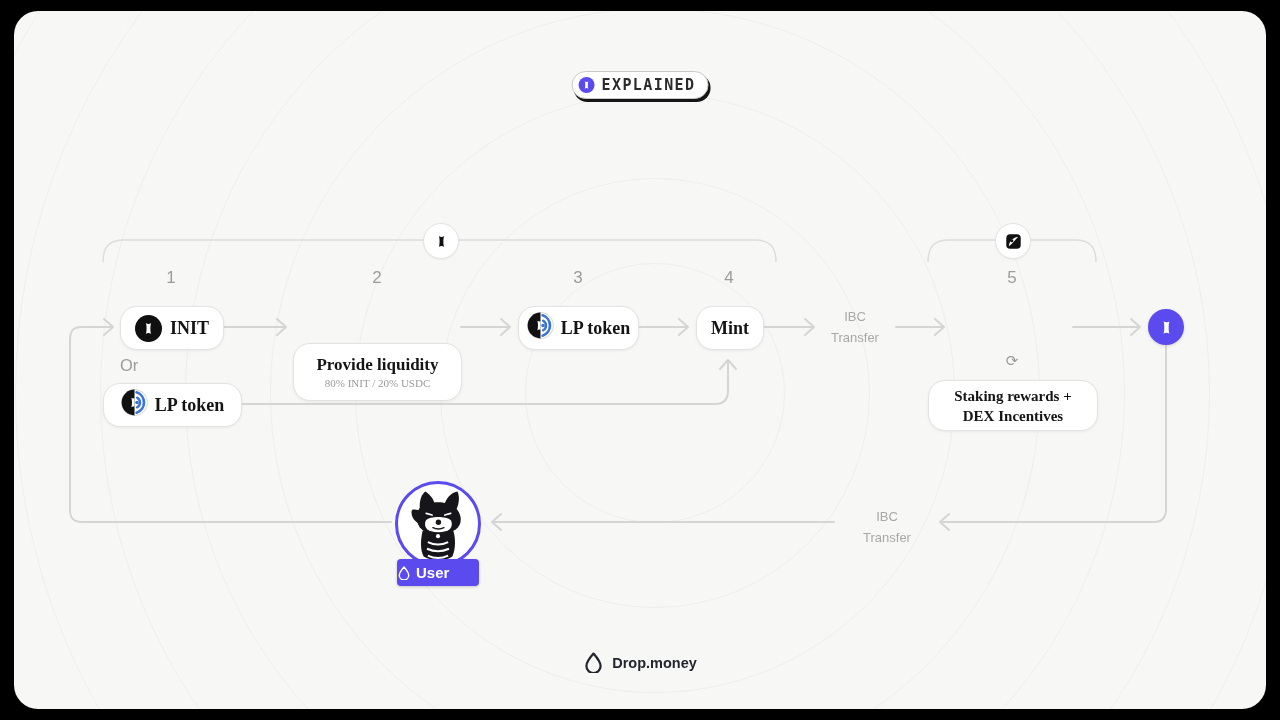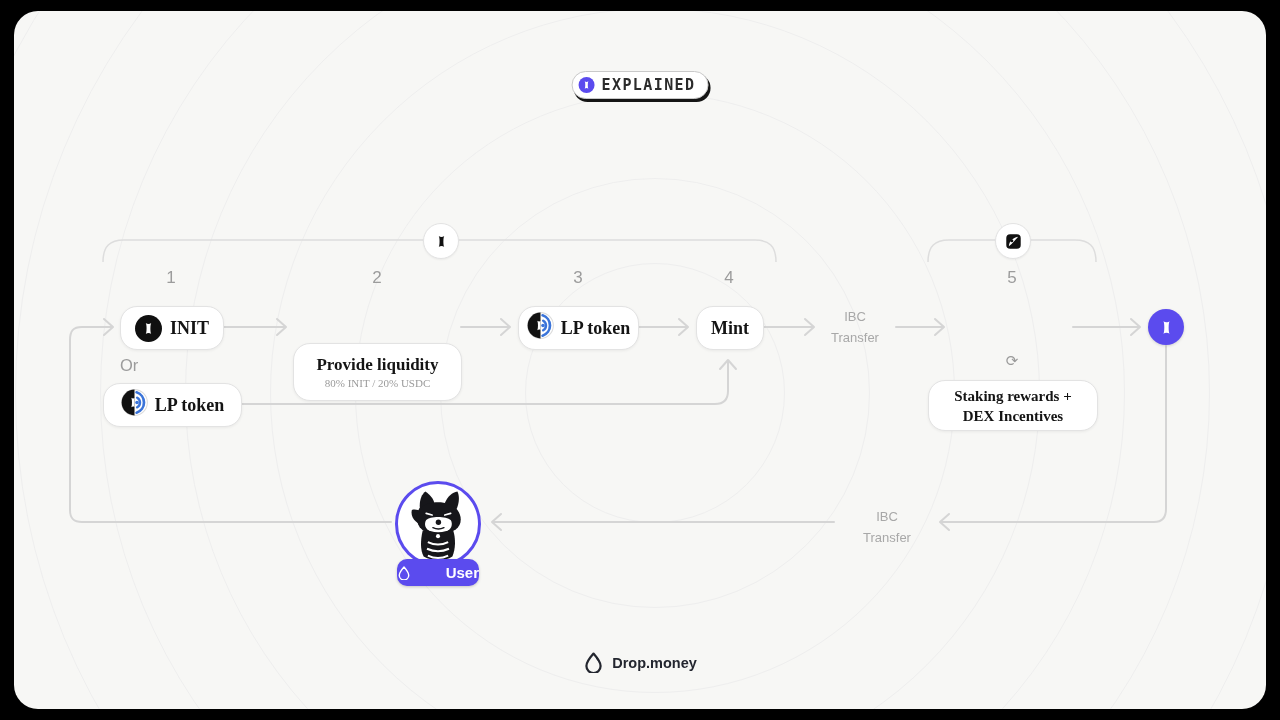--- a/index.html
+++ b/index.html
@@ -54,22 +54,22 @@
 
   .refresh{position:absolute;left:1001px;top:352px;width:22px;text-align:center;
        font-size:15px;color:#9a9a9a;}
 
   
   .avatar{position:absolute;left:395px;top:481px;width:86px;height:86px;
        border-radius:50%;background:#fff;border:3.5px solid #5b4bee;
        box-sizing:border-box;display:flex;align-items:flex-end;justify-content:center;
        overflow:hidden;}
   .user-pill{position:absolute;left:397px;top:559px;width:82px;height:27px;
-       background:#5b4bee;border-radius:10px;display:flex;align-items:center;
-       justify-content:space-between;gap:5px;color:#fff;font-weight:700;font-size:15px;
+       background:#5b4bee;border-radius:4px;display:flex;align-items:center;
+       justify-content:flex-start;gap:5px;color:#fff;font-weight:700;font-size:15px;
        box-shadow:0 1px 3px rgba(0,0,0,.2);}
 
   
   .footer{position:absolute;left:0;top:652px;width:100%;display:flex;
        align-items:center;justify-content:center;gap:8px;}
   .footer-label{font-size:14.5px;font-weight:700;color:#23262f;}
 </style>
 </head>
 <body>
 

